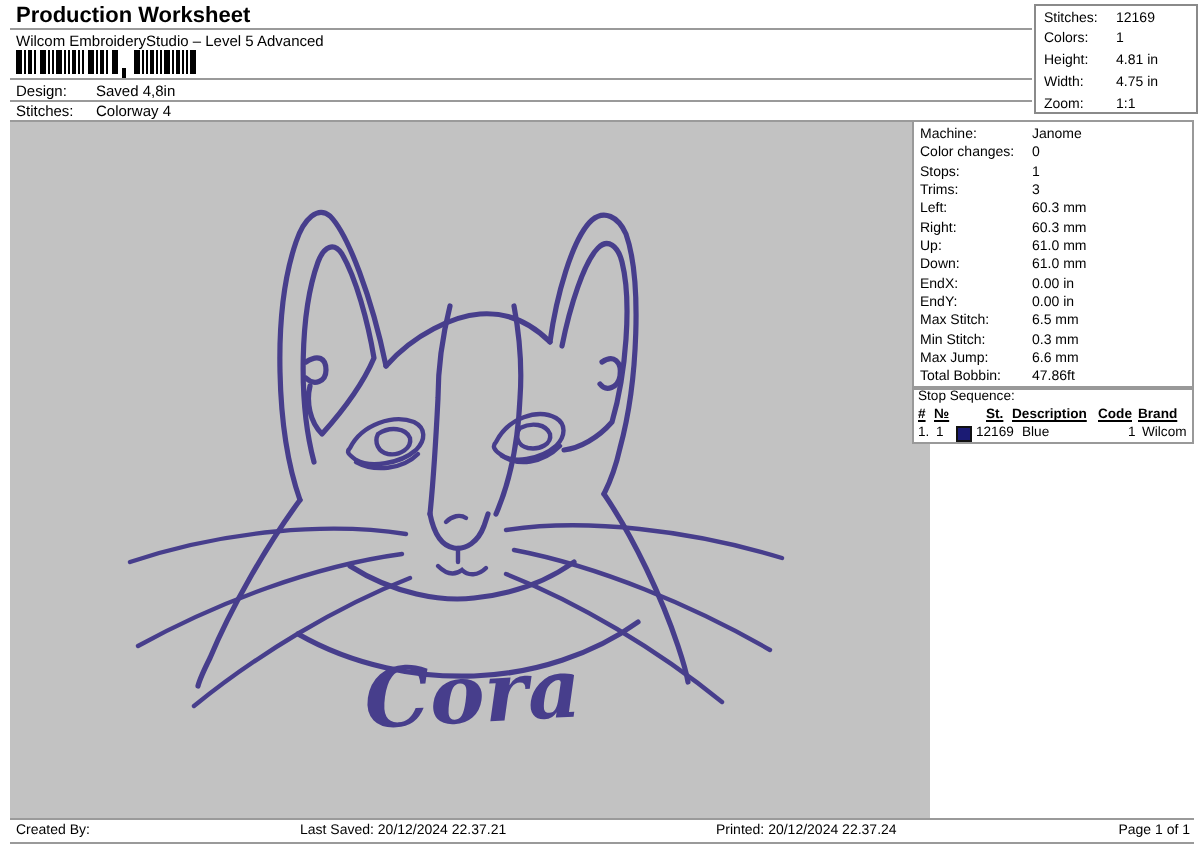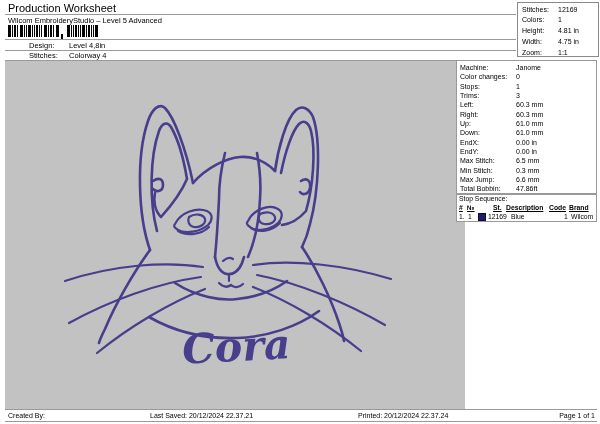--- a/index.html
+++ b/index.html
@@ -2,25 +2,25 @@
 <html style="--stitch: #473e8c; --canvas: #c2c2c2; --swatch: #1b1b74;"><head>
 <meta charset="utf-8">
 <style>
   :root{ --stitch:#473e8c; --canvas:#c2c2c2; --swatch:#1b1b74; }
   html,body{margin:0;padding:0;}
   body{width:600px;height:424px;position:relative;background:#fff;
        font-family:"Liberation Sans",sans-serif;color:#000;overflow:hidden;}
   .abs{position:absolute;}
   .hline{position:absolute;height:1px;background:#9a9a9a;}
   .t75{font-size:7.5px;line-height:9px;}
-  #page-title{left:8px;top:2px;font-size:11px;font-weight:normal;line-height:12px;}
+  #page-title{left:8px;top:2px;font-size:11px;font-weight:bold;line-height:12px;}
   #subtitle{left:8px;top:16px;}
   #design-row{left:8px;top:41px;}
   #colorway-row{left:8px;top:51px;}
-  .kv-label{display:inline-block;width:40px;margin-left:21px;}
+  .kv-label{display:inline-block;width:40px;}
   
   #stats-box{left:517px;top:2px;width:80px;height:53px;border:1px solid #8a8a8a;background:#fff;}
   #stats-box .srow{margin:1.5px 0 0 4px;font-size:7px;line-height:9.4px;white-space:nowrap;}
   #stats-box .srow .lab{display:inline-block;width:36px;}
   
   #canvas{left:5px;top:61px;width:460px;height:348px;background:var(--canvas);}
   #canvas svg{position:absolute;left:0;top:0;}
   .st{fill:none;stroke:var(--stitch);stroke-width:2.6;stroke-linecap:round;stroke-linejoin:round;}
   .st-thin{fill:none;stroke:var(--stitch);stroke-width:2.2;stroke-linecap:round;}
   #cora-text{fill:var(--stitch);font-family:"DejaVu Serif",serif;font-style:italic;
@@ -81,21 +81,21 @@
       <rect x="78" y="0" width="1" height="12"></rect>
     <rect x="80" y="0" width="2" height="12"></rect>
       <rect x="83" y="0" width="1" height="12"></rect>
     <rect x="85" y="0" width="1" height="12"></rect>
       <rect x="87" y="0" width="3" height="12"></rect>
   </g>
 </svg>
 
 <div class="hline" style="left:5px;top:39px;width:511px;"></div>
 <div class="abs t75" id="design-row">
-  <span class="kv-label">Design:</span><span>Level 4,8in</span>
+  <span class="kv-label">Design:</span><span>Saved 4,8in</span>
 </div>
 <div class="hline" style="left:5px;top:50px;width:511px;"></div>
 <div class="abs t75" id="colorway-row">
   <span class="kv-label">Stitches:</span><span>Colorway 4</span>
 </div>
 <div class="hline" style="left:5px;top:60px;width:592px;"></div>
 
 <div class="abs" id="stats-box">
   <div class="srow"><span class="lab">Stitches:</span><span>12169</span></div>
   <div class="srow"><span class="lab">Colors:</span><span>1</span></div>

